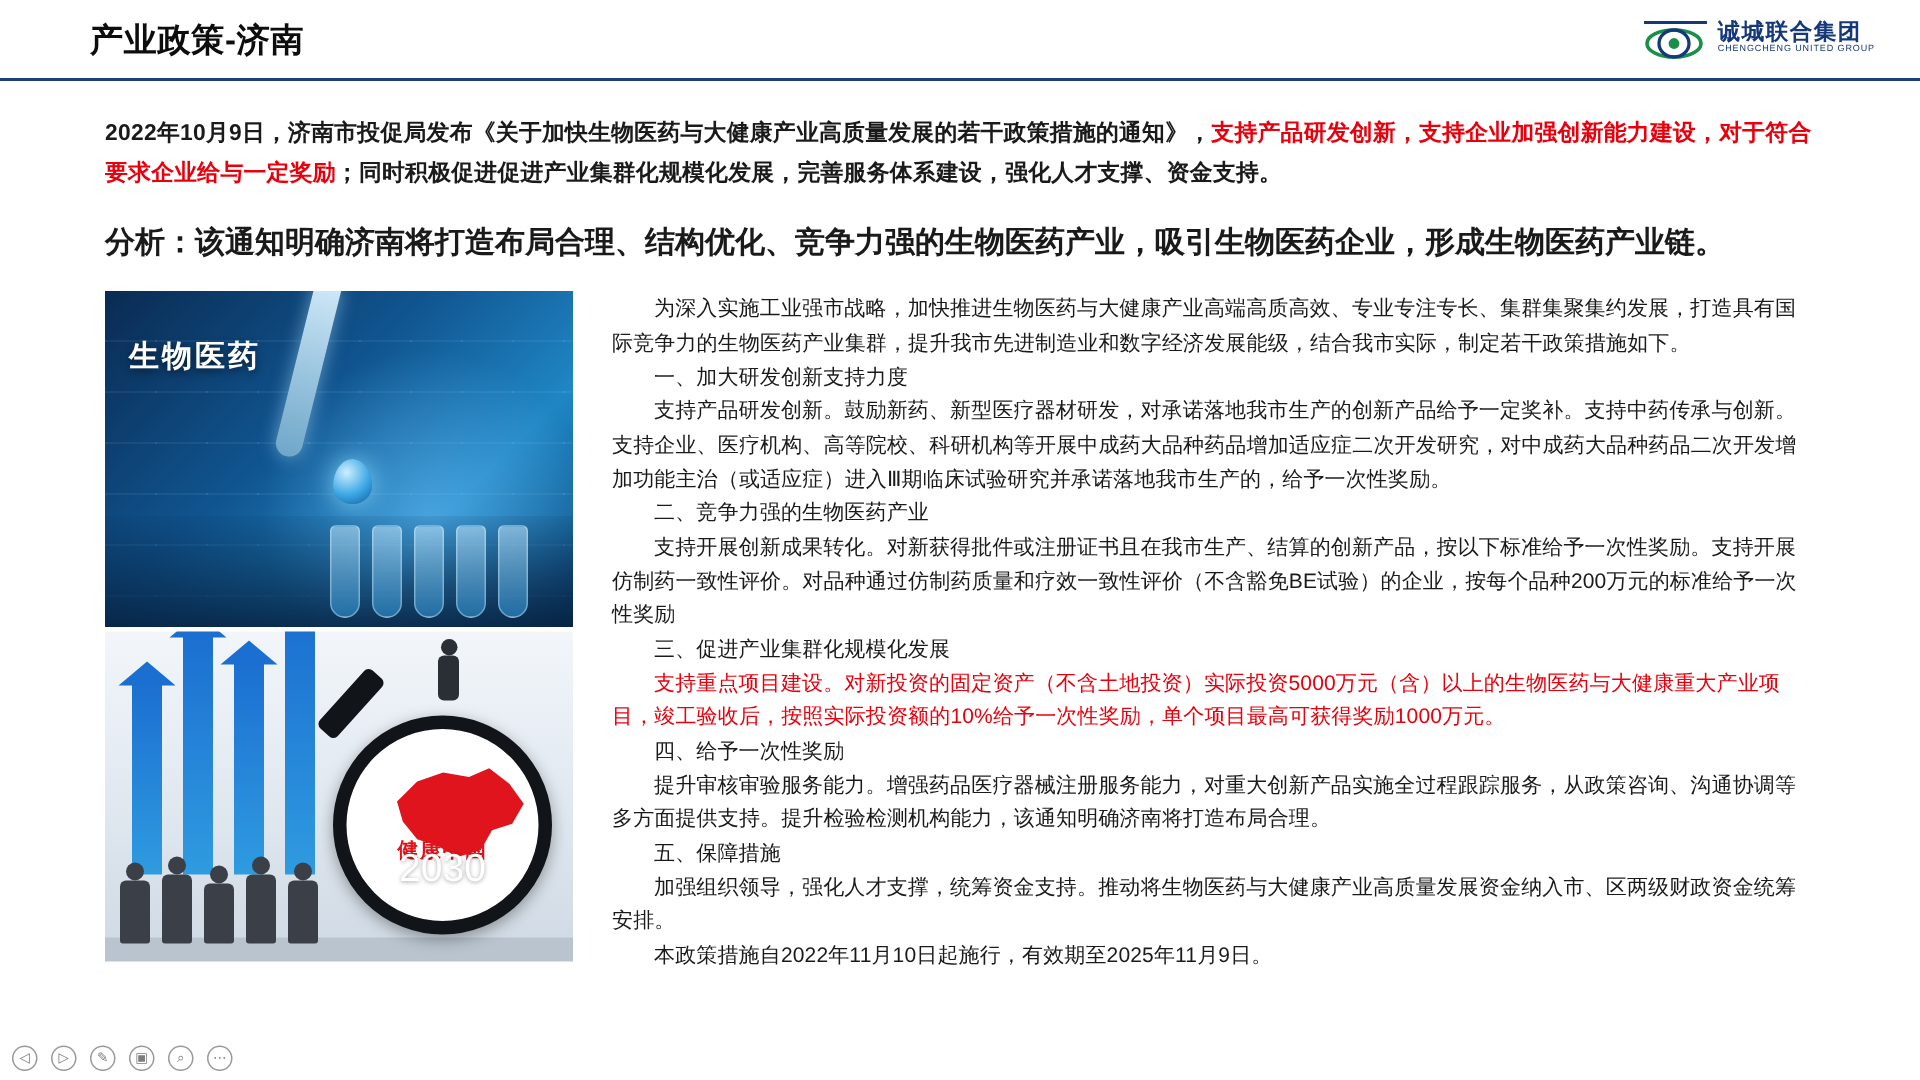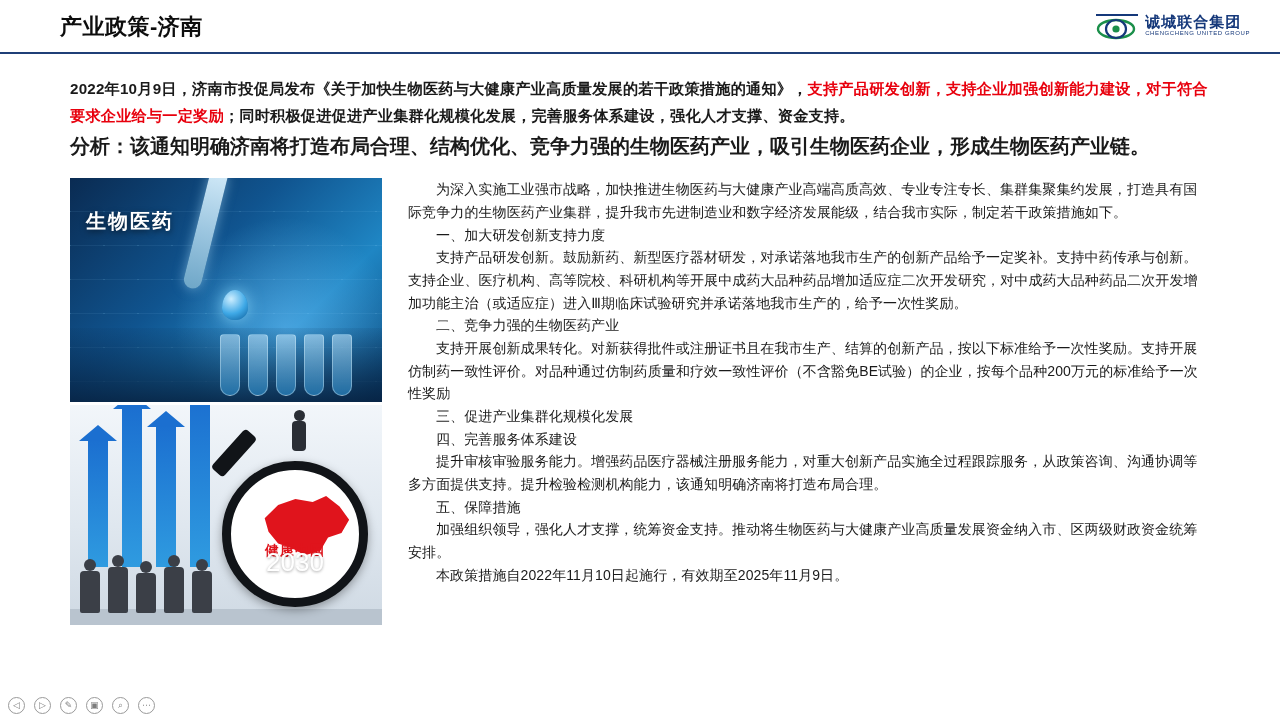--- a/index.html
+++ b/index.html
@@ -65,21 +65,21 @@
   }
   .logo-top-line {
     position: absolute;
     top: 0; left: 0; right: 0;
     height: 2px;
     background: #15387a;
   }
 
   
   .intro {
-    margin: 22px 70px 0 70px;
+    margin: 22px 70px 16px 70px;
     font-size: 15.2px;
     font-weight: bold;
     line-height: 1.75;
     letter-spacing: 0.2px;
   }
   .intro .hl { color: #e8000d; }
   .analysis {
     margin: 0 70px 0 70px;
     font-size: 20px;
     font-weight: bold;
@@ -363,21 +363,22 @@
 
   </div>
 
   <div class="text-col">
     <p class="indent">为深入实施工业强市战略，加快推进生物医药与大健康产业高端高质高效、专业专注专长、集群集聚集约发展，打造具有国际竞争力的生物医药产业集群，提升我市先进制造业和数字经济发展能级，结合我市实际，制定若干政策措施如下。</p>
     <p class="indent">一、加大研发创新支持力度</p>
     <p class="indent">支持产品研发创新。鼓励新药、新型医疗器材研发，对承诺落地我市生产的创新产品给予一定奖补。支持中药传承与创新。支持企业、医疗机构、高等院校、科研机构等开展中成药大品种药品增加适应症二次开发研究，对中成药大品种药品二次开发增加功能主治（或适应症）进入Ⅲ期临床试验研究并承诺落地我市生产的，给予一次性奖励。</p>
     <p class="indent">二、竞争力强的生物医药产业</p>
     <p class="indent">支持开展创新成果转化。对新获得批件或注册证书且在我市生产、结算的创新产品，按以下标准给予一次性奖励。支持开展仿制药一致性评价。对品种通过仿制药质量和疗效一致性评价（不含豁免BE试验）的企业，按每个品种200万元的标准给予一次性奖励</p>
     <p class="indent">三、促进产业集群化规模化发展</p>
-    <p class="indent">四、完善服务体系建设</p>
+    <p class="indent red">支持重点项目建设。对新投资的固定资产（不含土地投资）实际投资5000万元（含）以上的生物医药与大健康重大产业项目，竣工验收后，按照实际投资额的10%给予一次性奖励，单个项目最高可获得奖励1000万元。</p>
+    <p class="indent">四、给予一次性奖励</p>
     <p class="indent">提升审核审验服务能力。增强药品医疗器械注册服务能力，对重大创新产品实施全过程跟踪服务，从政策咨询、沟通协调等多方面提供支持。提升检验检测机构能力，该通知明确济南将打造布局合理。</p>
     <p class="indent">五、保障措施</p>
     <p class="indent">加强组织领导，强化人才支撑，统筹资金支持。推动将生物医药与大健康产业高质量发展资金纳入市、区两级财政资金统筹安排。</p>
     <p class="indent">本政策措施自2022年11月10日起施行，有效期至2025年11月9日。</p>
   </div>
 </div>
 
 <div class="toolbar">
   <div class="tb-btn">◁</div>
   <div class="tb-btn">▷</div>

